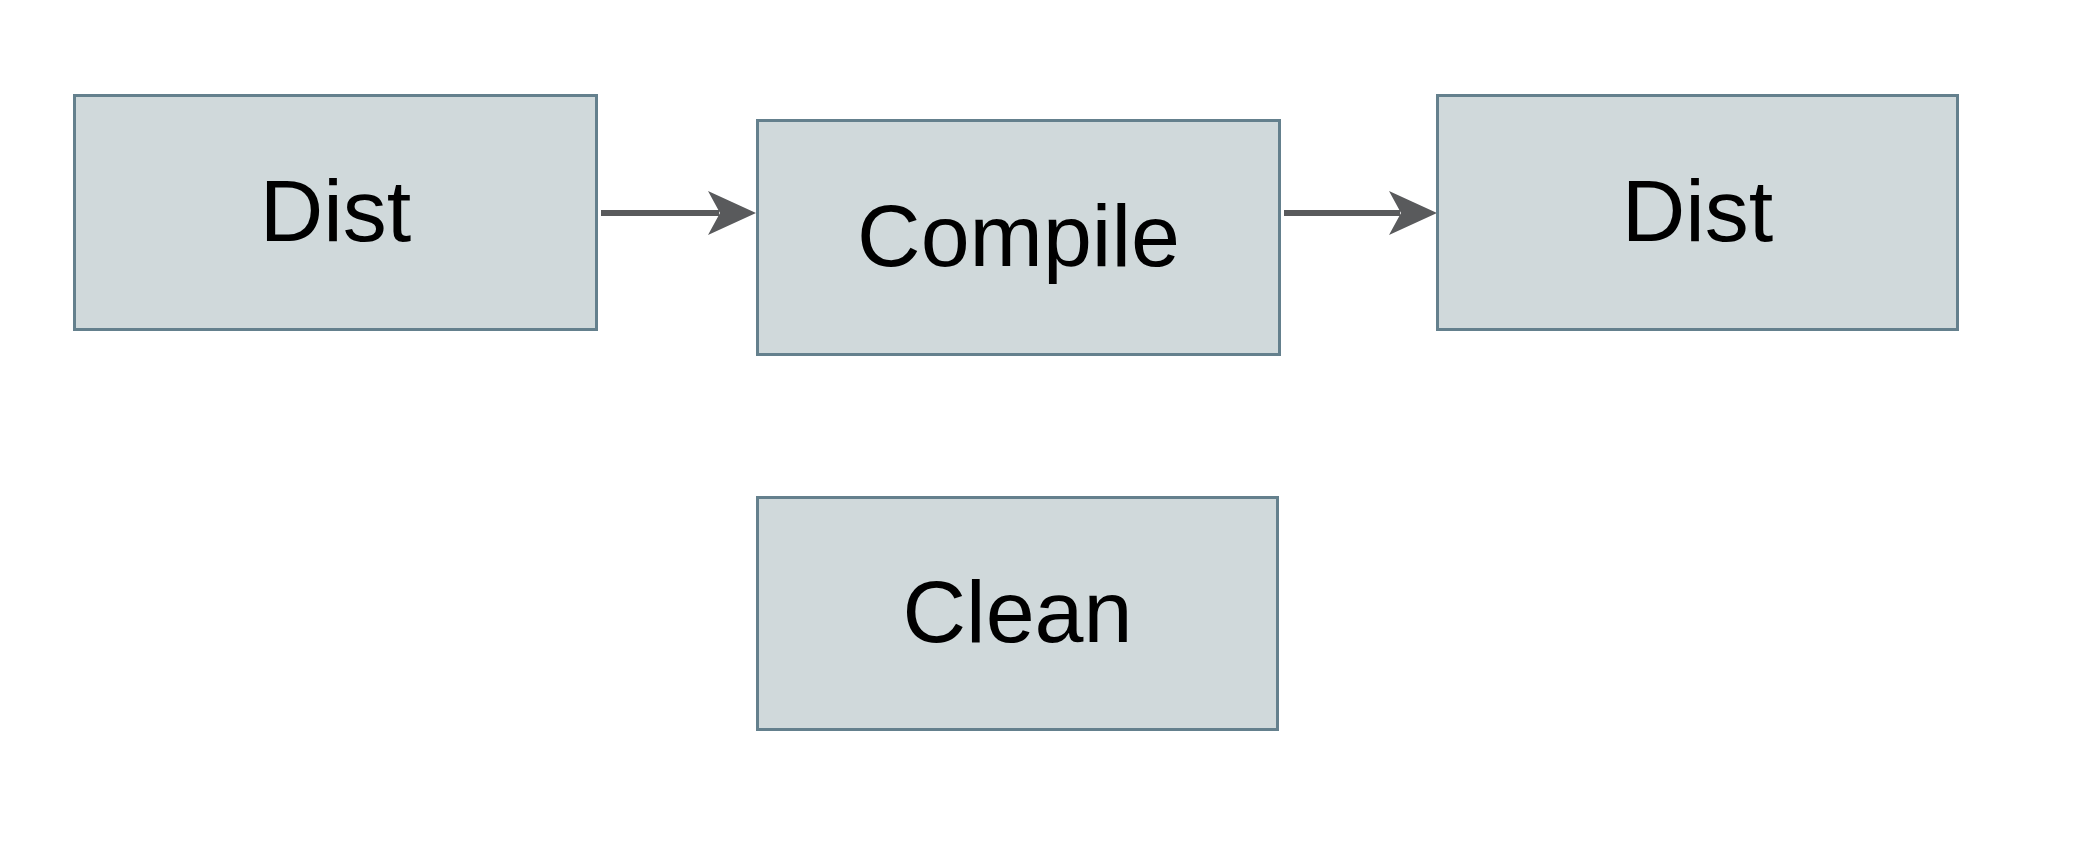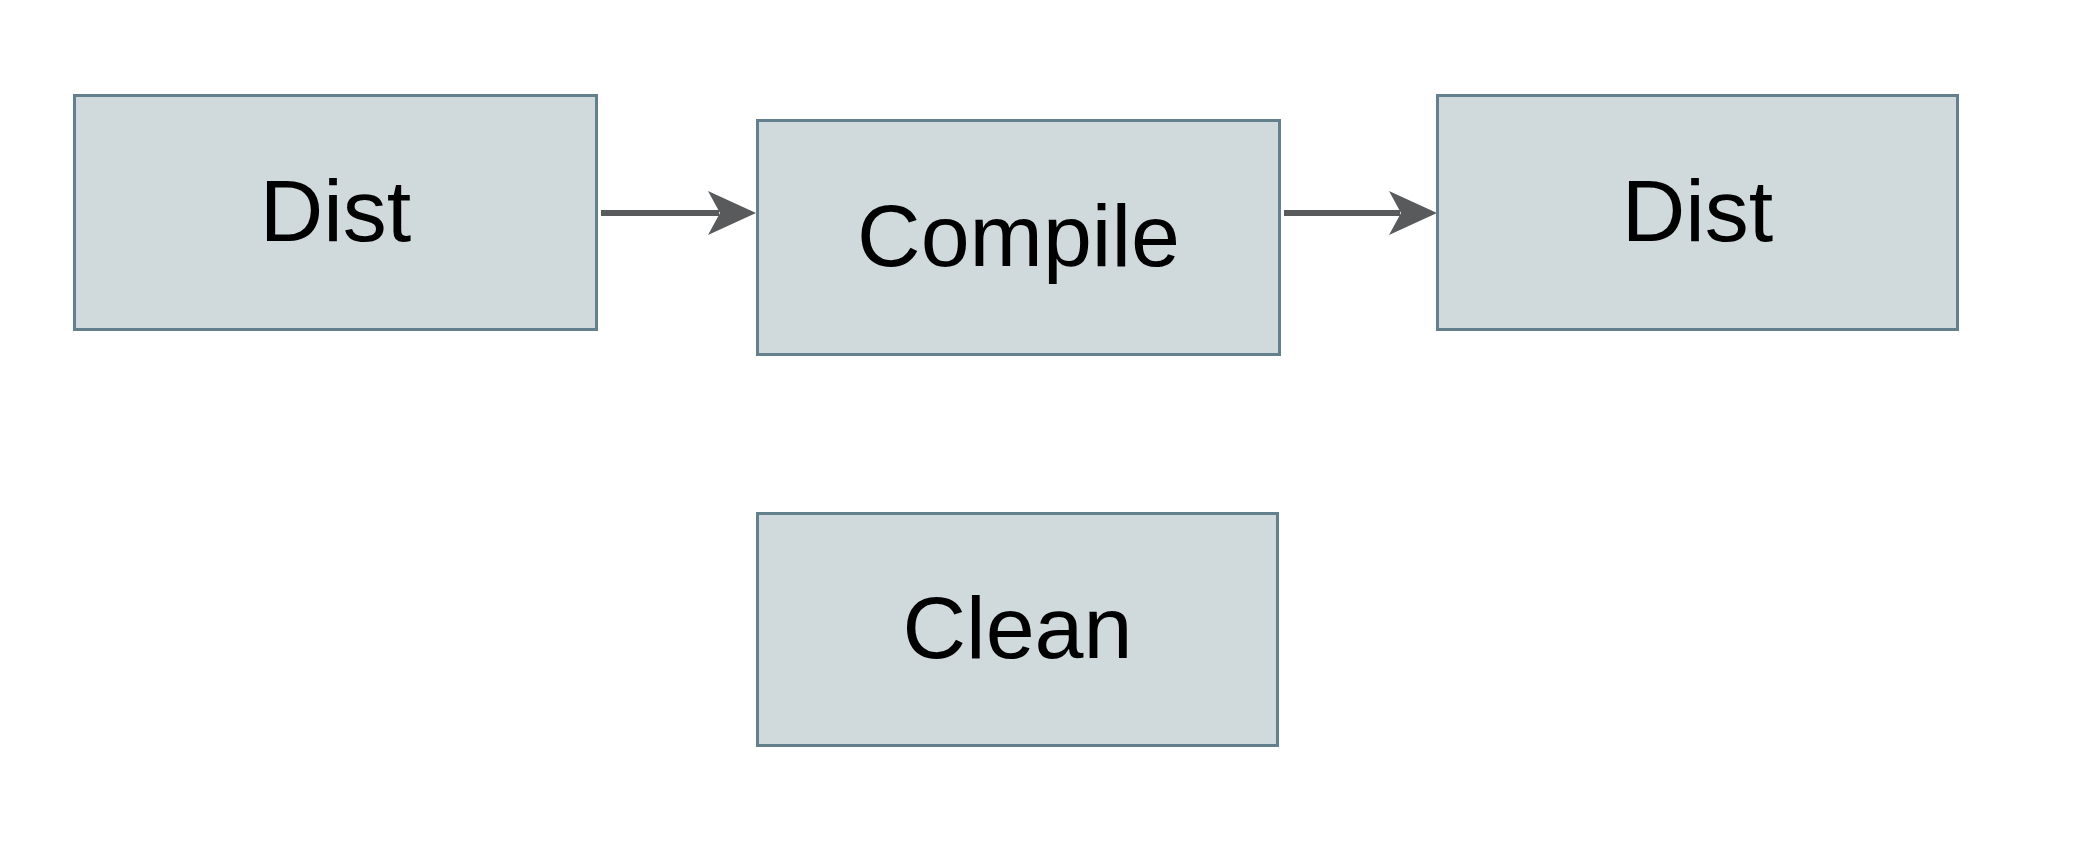--- a/index.html
+++ b/index.html
@@ -34,21 +34,21 @@
     color: var(--text);
     font-size: 88px;
     line-height: 1;
     white-space: nowrap;
     
     transform: translateY(-2px);
   }
   .node-dist    { left: 73px;   top: 94px;  width: 525px; height: 237px; }
   .node-compile { left: 756px;  top: 94px;  width: 525px; height: 237px; margin-top: 25px; }
   .node-init    { left: 1436px; top: 94px;  width: 523px; height: 237px; }
-  .node-clean   { left: 756px;  top: 512px; width: 523px; height: 235px; }
+  .node-clean   { left: 756px;  top: 496px; width: 523px; height: 235px; }
   .edges {
     position: absolute;
     left: 0; top: 0;
     width: 2078px;
     height: 848px;
     pointer-events: none;
   }
   .edge-shaft { stroke: var(--arrow); stroke-width: 6; fill: none; }
   .edge-head  { fill: var(--arrow); stroke: none; }
 </style>

